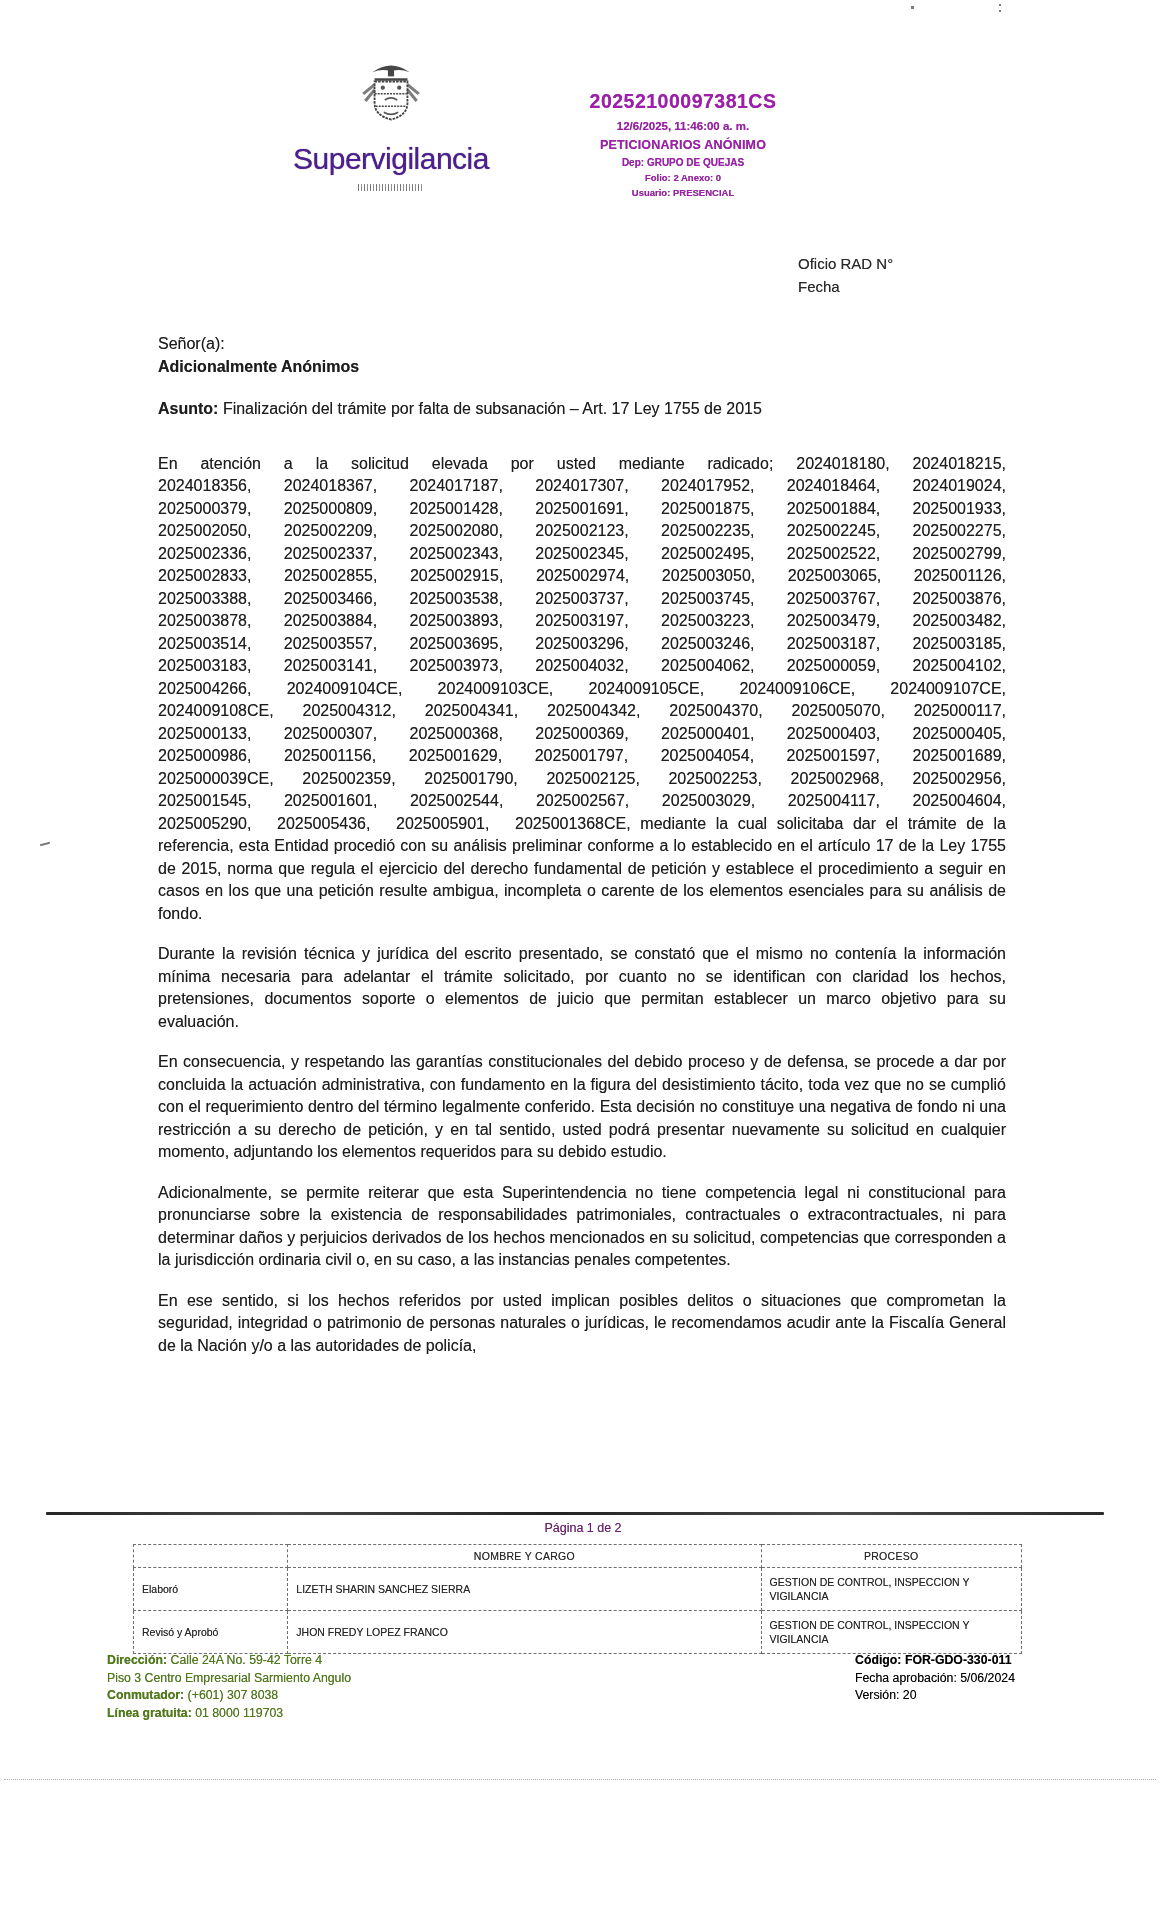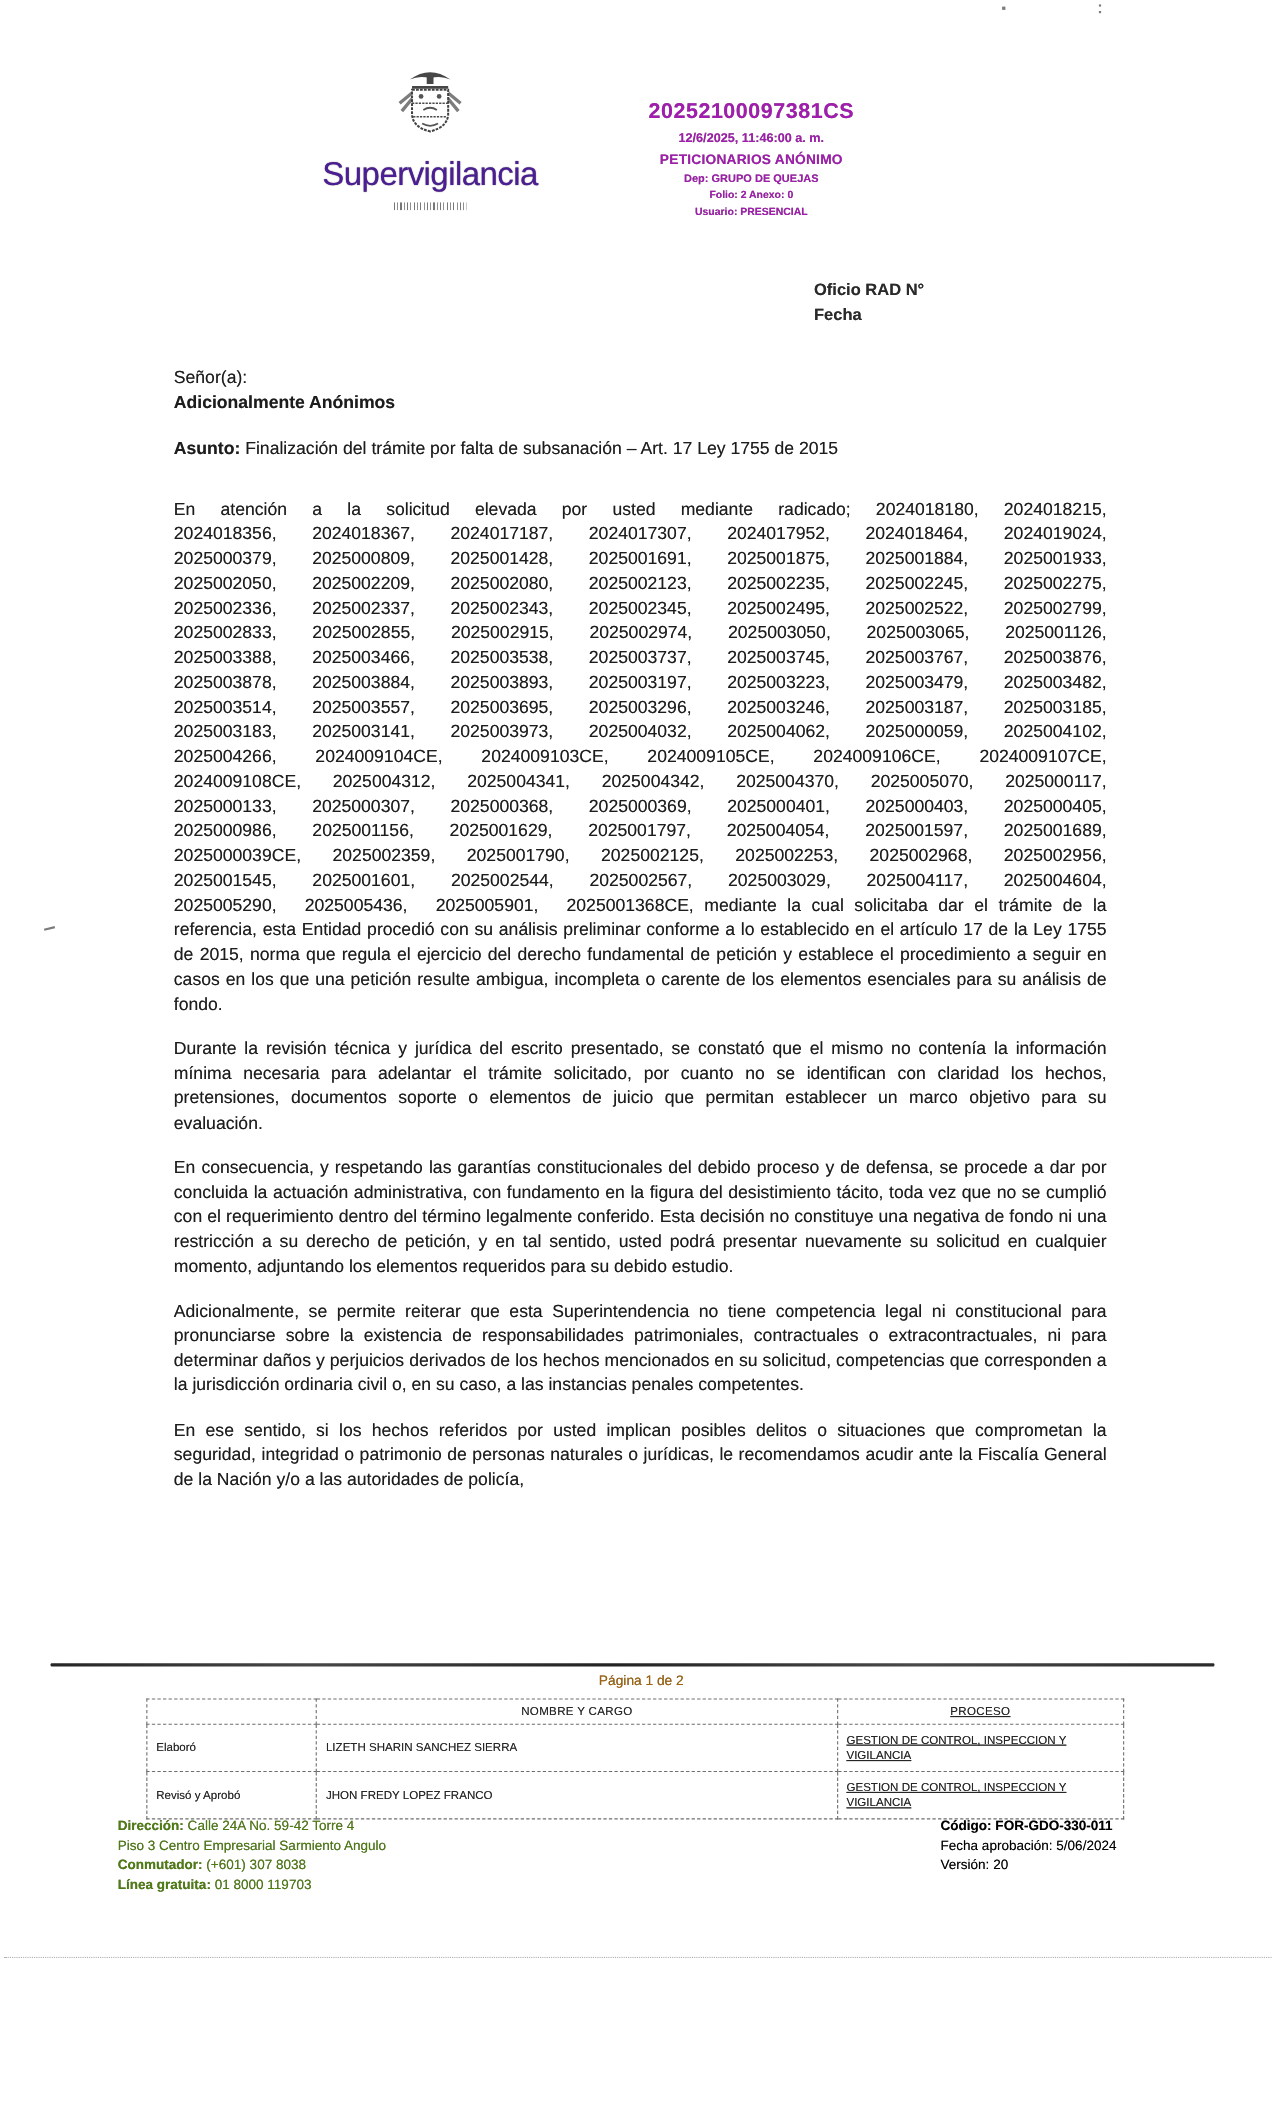--- a/index.html
+++ b/index.html
@@ -15,40 +15,40 @@
     text-shadow:0 0 1px #4a4a4a;}
   .logo-tagline{margin:8px auto 0;width:66px;height:7px;opacity:.75;filter:blur(.4px);
     background:repeating-linear-gradient(90deg,#4c4c4c 0 1px,transparent 1px 3px,#6a6a6a 3px 4px,transparent 4px 6px);}
   .stamp{position:absolute;left:563px;top:90px;width:240px;text-align:center;color:#a21caf;}
   .stamp-number{font-size:19.5px;font-weight:bold;letter-spacing:.5px;white-space:nowrap;}
   .stamp-datetime{font-size:11.5px;font-weight:bold;margin-top:7px;}
   .stamp-line1{font-size:12.5px;font-weight:bold;margin-top:6px;letter-spacing:.2px;}
   .stamp-dep{font-size:10px;font-weight:bold;margin-top:5px;}
   .stamp-folio{font-size:9.5px;font-weight:bold;margin-top:4px;}
   .stamp-usuario{font-size:9.5px;font-weight:bold;margin-top:4px;}
-  .oficio-block{position:absolute;left:740px;top:252px;font-size:15px;line-height:23px;color:#2a2a2a;font-weight:bold;}
+  .oficio-block{position:absolute;left:798px;top:252px;font-size:15px;line-height:23px;color:#2a2a2a;}
   
   .body-text{position:absolute;left:158px;top:333px;width:848px;font-size:16px;line-height:22.5px;}
   .body-text p{margin:0 0 18px 0;text-align:justify;}
   .recipient{margin-bottom:20px;}
   .subject-line{margin-bottom:32px !important;text-align:left !important;}
   .greeting-line{text-align:left !important;}
   .bold{font-weight:bold;}
   .nums{word-spacing:16px;}
   
   .footer-rule{position:absolute;left:46px;top:1512px;width:1058px;height:3px;border-radius:1px;
     background:linear-gradient(90deg,#262626,#474747 22%,#232323 48%,#4a4a4a 75%,#2b2b2b);}
-  .page-indicator{position:absolute;left:0;right:0;top:1521px;text-align:center;font-size:12.5px;color:#a16207;}
+  .page-indicator{position:absolute;left:0;right:0;top:1521px;text-align:center;font-size:12.5px;color:#701a75;}
   .sign-table{position:absolute;left:133px;top:1544px;width:889px;border-collapse:collapse;
     font-size:10.5px;color:#262626;}
   .sign-table td,.sign-table th{border:1px dashed #6e6e6e;padding:2px 8px;font-weight:normal;}
   .sign-table th{text-align:center;height:18px;letter-spacing:.3px;}
   .sign-table .c-role{width:145px;}
   .sign-table .c-name{width:487px;}
-  .sign-table .c-proc{width:257px;line-height:14px;text-decoration:underline;}
+  .sign-table .c-proc{width:257px;line-height:14px;}
   .sign-table tr.data-row td{height:38px;}
   .address-block{position:absolute;left:107px;top:1652px;font-size:12.3px;line-height:17.5px;color:#4d7c0f;}
   .code-block{position:absolute;left:855px;top:1652px;font-size:12.3px;line-height:17.5px;color:#000000;}
   .artifact-dotline{position:absolute;left:4px;top:1779px;width:1152px;border-top:1px dotted #8d8d8d;opacity:.7;}
   .artifact-dash{position:absolute;left:40px;top:843px;width:10px;height:2px;background:#5a5a5a;transform:rotate(-14deg);opacity:.8;}
   .speck{position:absolute;background:#7d7d7d;}
   .speck.s1{left:911px;top:6px;width:3px;height:3px;}
   .speck.s2{left:999px;top:4px;width:2px;height:2px;}
   .speck.s3{left:999px;top:10px;width:2px;height:2px;}
 </style>

